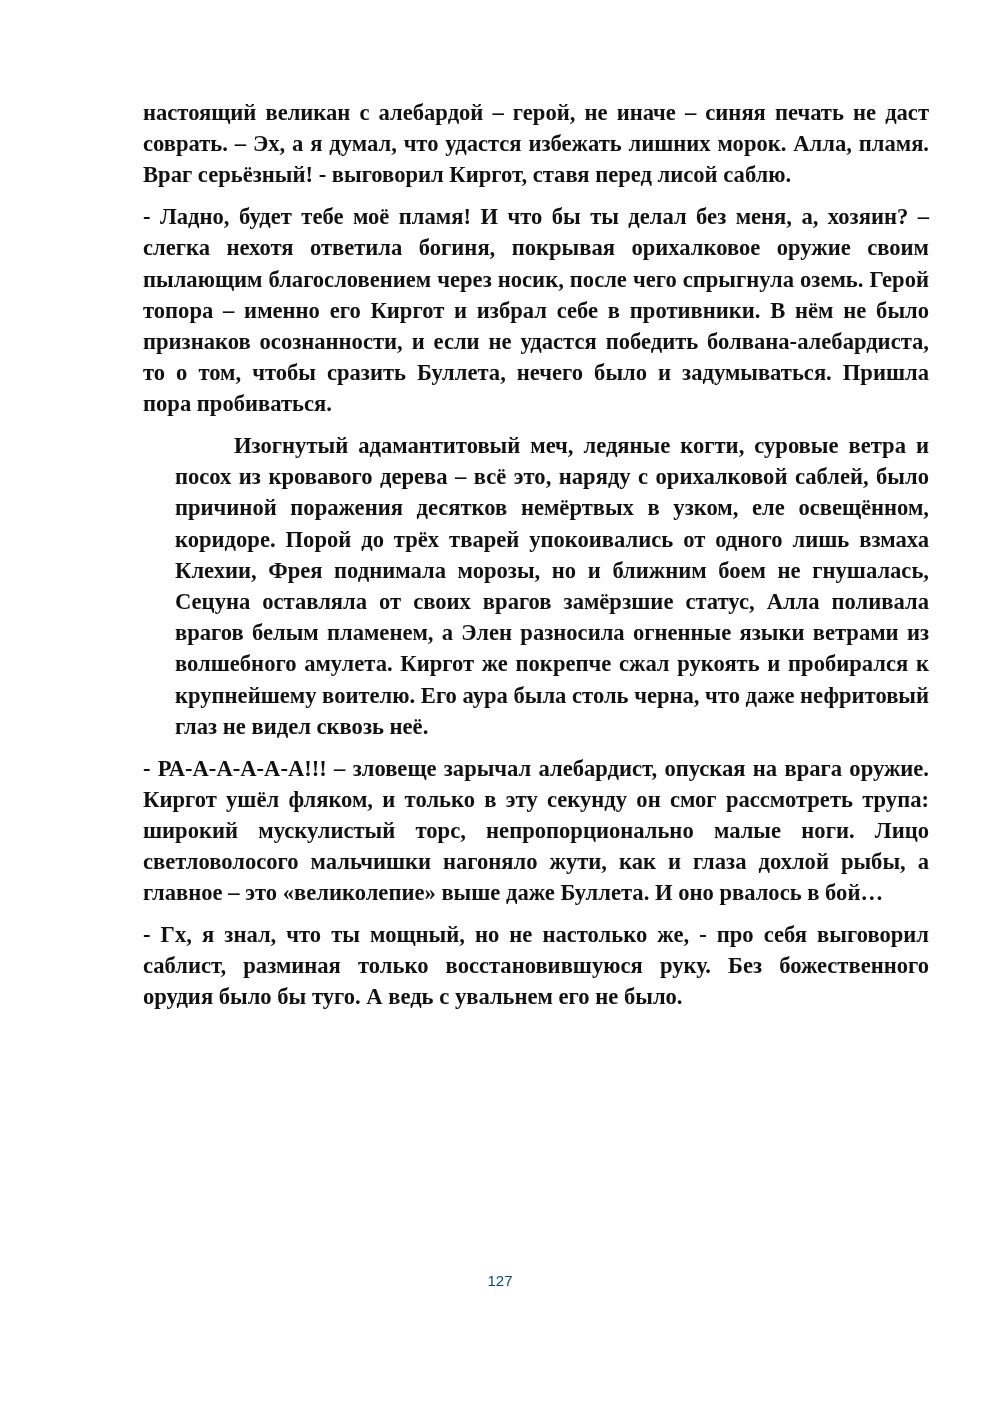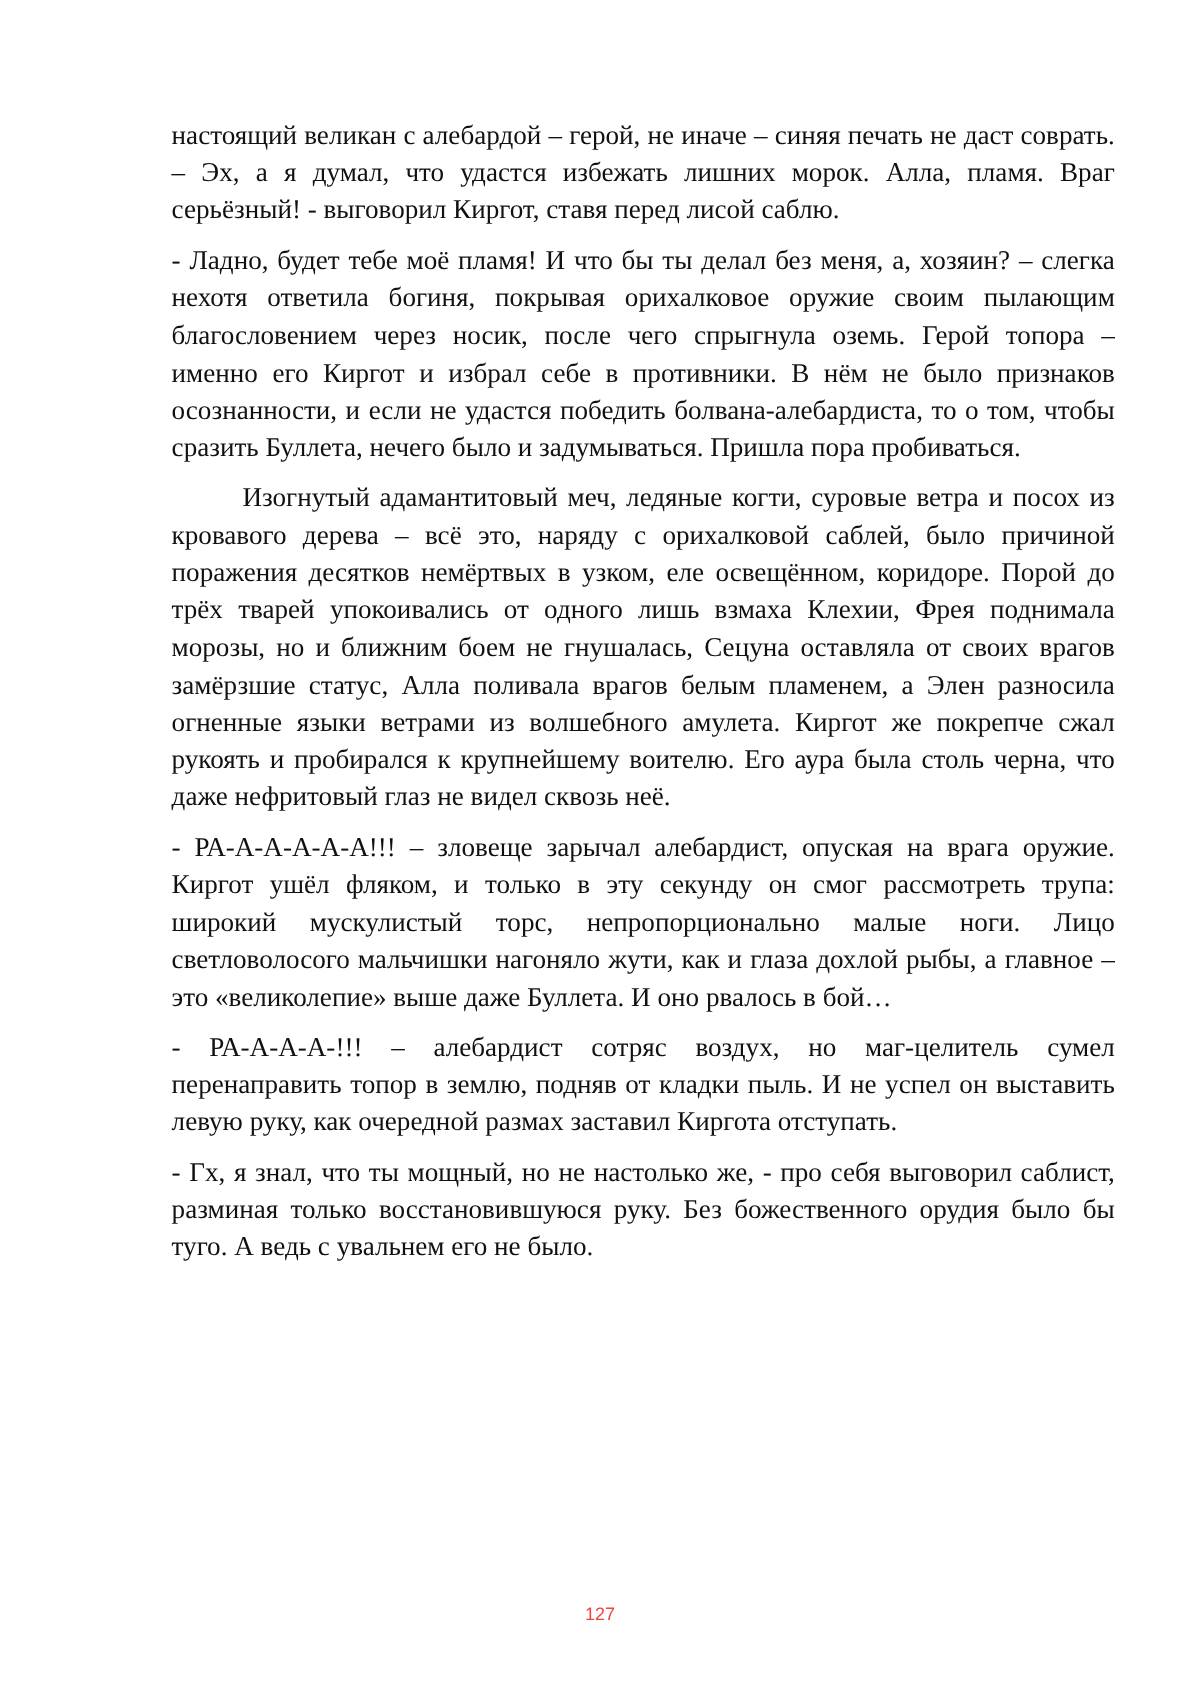--- a/index.html
+++ b/index.html
@@ -21,40 +21,41 @@
       color: #111111;
       font-family: "Liberation Serif", serif;
       font-size: 22.6px;
       line-height: 31.2px;
     }
     .para {
       margin: 0 0 10.5px 0;
       text-align: justify;
       text-align-last: left;
       hyphens: none;
+      font-weight: bold;
     }
     .para.indent {
       text-indent: 59px;
+      margin-left: 32px;
     }
     .page-number {
       position: absolute;
-      top: 1337px;
+      top: 1272px;
       left: 0;
       width: 1000px;
       text-align: center;
       font-family: "Liberation Sans", sans-serif;
       font-size: 15px;
-      color: #ef4444;
+      color: #0c4a6e;
     }
   </style>
 </head>
 <body>
 
 <div class="page">
   <p class="para">настоящий великан с алебардой – герой, не иначе – синяя печать не даст соврать. – Эх, а я думал, что удастся избежать лишних морок. Алла, пламя. Враг серьёзный! - выговорил Киргот, ставя перед лисой саблю.</p>
   <p class="para">- Ладно, будет тебе моё пламя! И что бы ты делал без меня, а, хозяин? – слегка нехотя ответила богиня, покрывая орихалковое оружие своим пылающим благословением через носик, после чего спрыгнула оземь. Герой топора – именно его Киргот и избрал себе в противники. В нём не было признаков осознанности, и если не удастся победить болвана-алебардиста, то о том, чтобы сразить Буллета, нечего было и задумываться. Пришла пора пробиваться.</p>
   <p class="para indent">Изогнутый адамантитовый меч, ледяные когти, суровые ветра и посох из кровавого дерева – всё это, наряду с орихалковой саблей, было причиной поражения десятков немёртвых в узком, еле освещённом, коридоре. Порой до трёх тварей упокоивались от одного лишь взмаха Клехии, Фрея поднимала морозы, но и ближним боем не гнушалась, Сецуна оставляла от своих врагов замёрзшие статус, Алла поливала врагов белым пламенем, а Элен разносила огненные языки ветрами из волшебного амулета. Киргот же покрепче сжал рукоять и пробирался к крупнейшему воителю. Его аура была столь черна, что даже нефритовый глаз не видел сквозь неё.</p>
   <p class="para">- РА-А-А-А-А-А!!! – зловеще зарычал алебардист, опуская на врага оружие. Киргот ушёл фляком, и только в эту секунду он смог рассмотреть трупа: широкий мускулистый торс, непропорционально малые ноги. Лицо светловолосого мальчишки нагоняло жути, как и глаза дохлой рыбы, а главное – это «великолепие» выше даже Буллета. И оно рвалось в бой…</p>
-  <p class="para">- РА-А-А-А-!!! – алебардист сотряс воздух, но маг-целитель сумел перенаправить топор в землю, подняв от кладки пыль. И не успел он выставить левую руку, как очередной размах заставил Киргота отступать.</p>
   <p class="para">- Гх, я знал, что ты мощный, но не настолько же, - про себя выговорил саблист, разминая только восстановившуюся руку. Без божественного орудия было бы туго. А ведь с увальнем его не было.</p>
 </div>
 
 <div class="page-number">127</div>
 
 </body></html>

